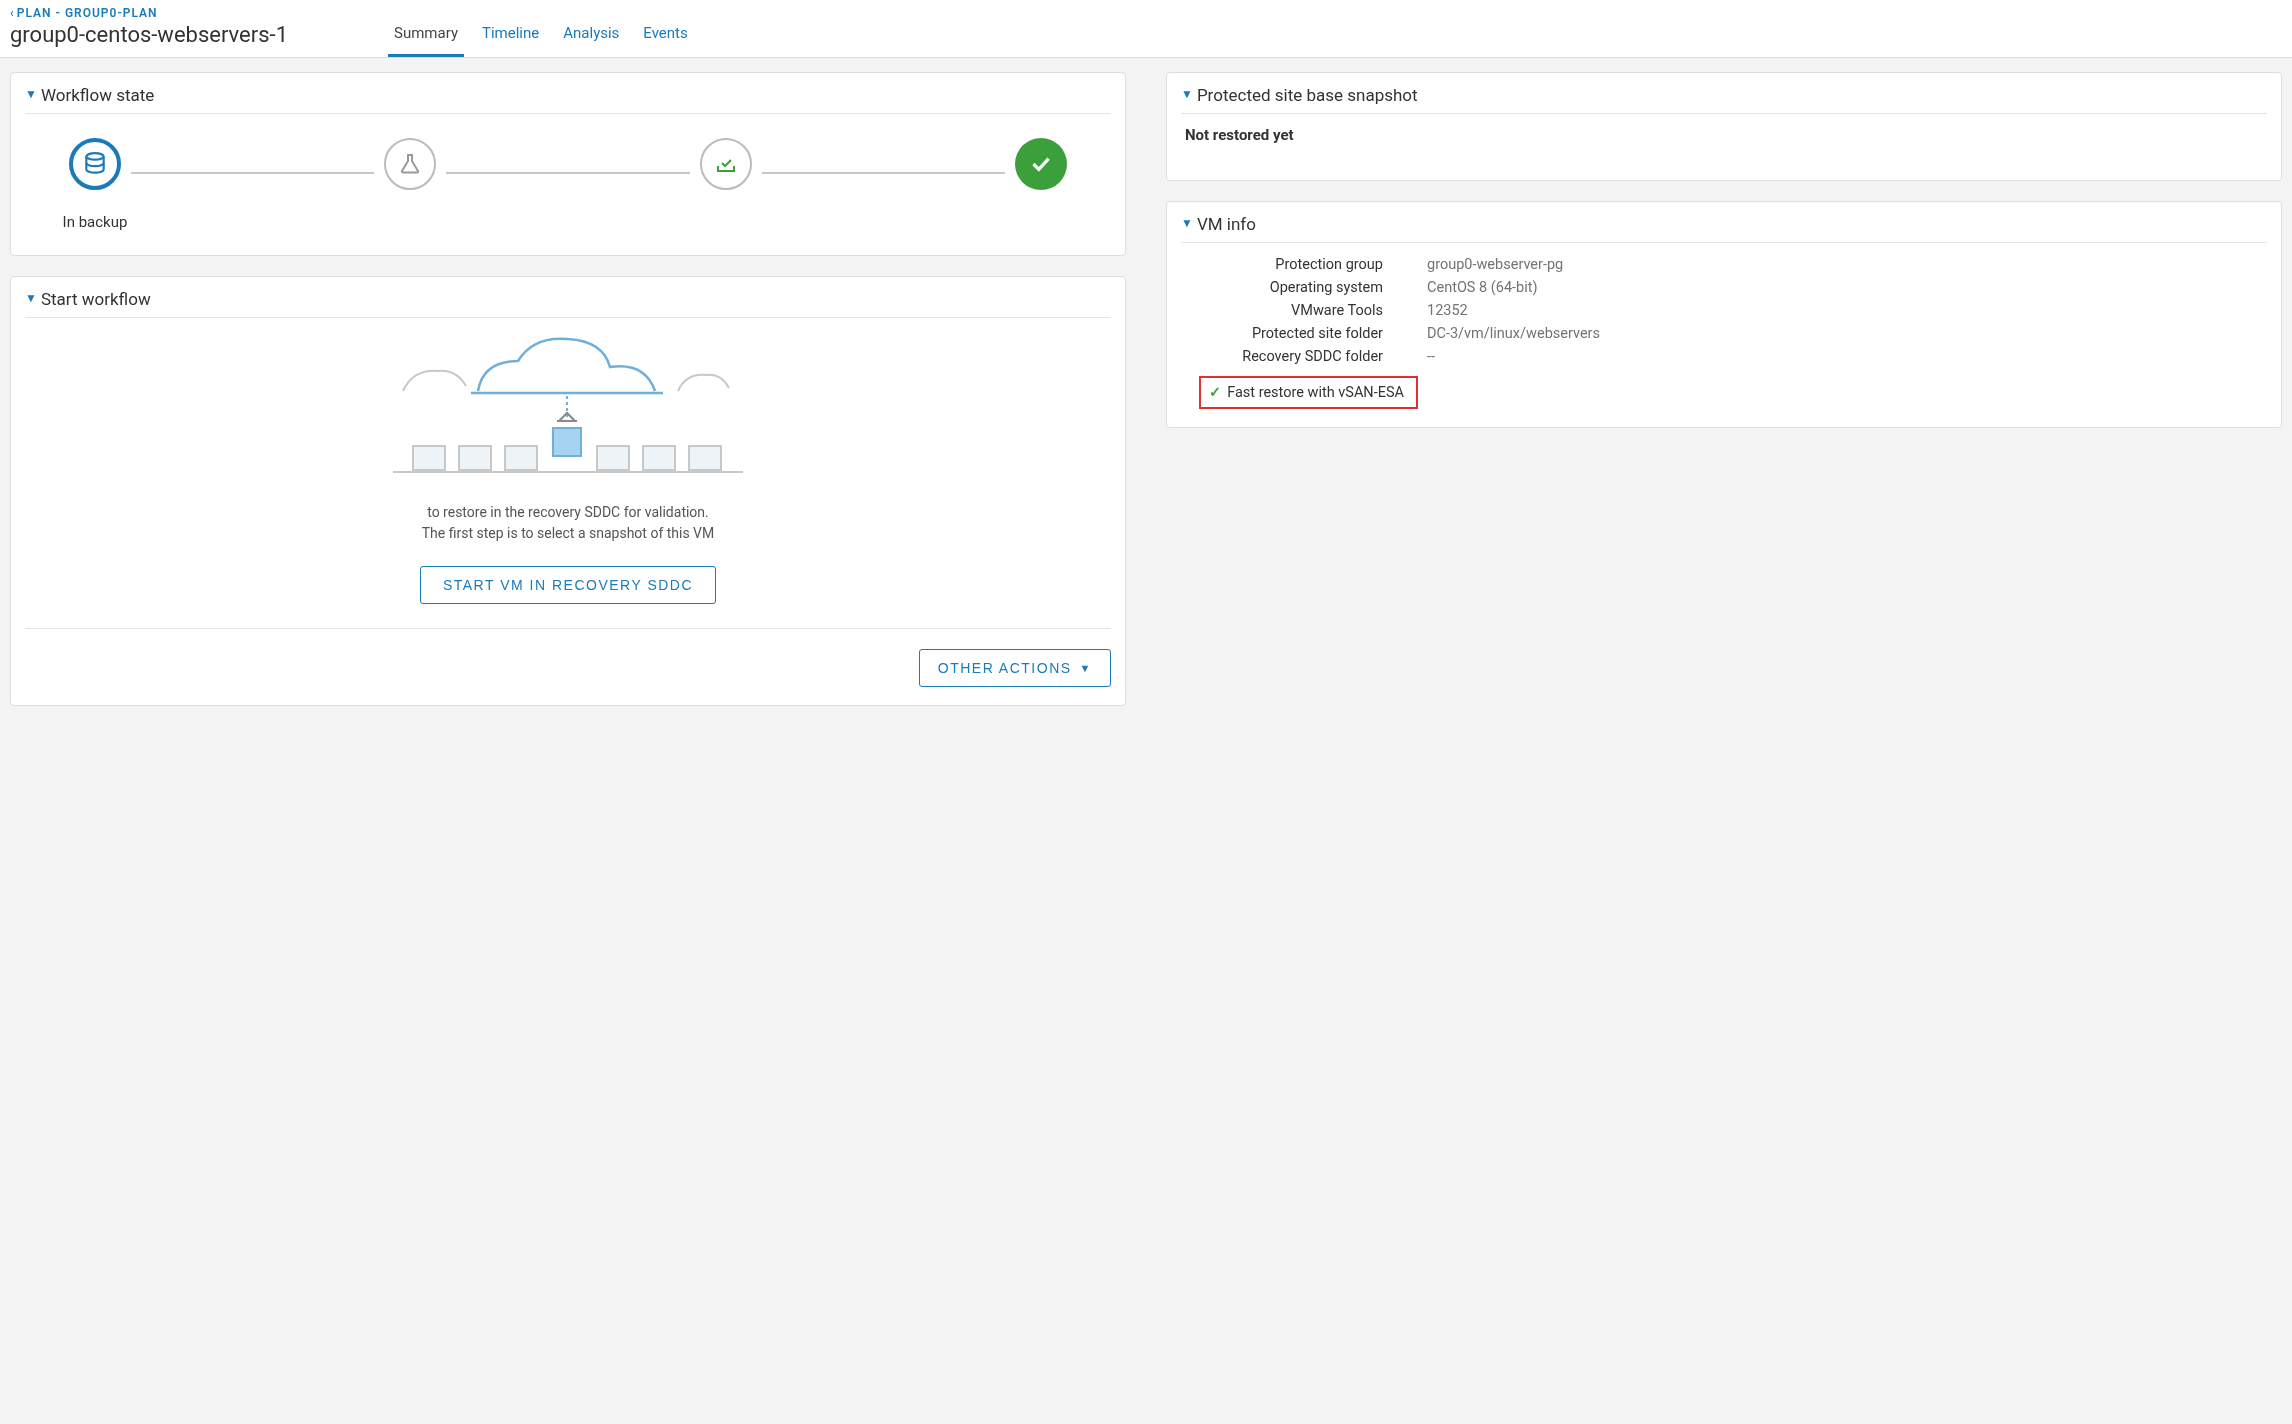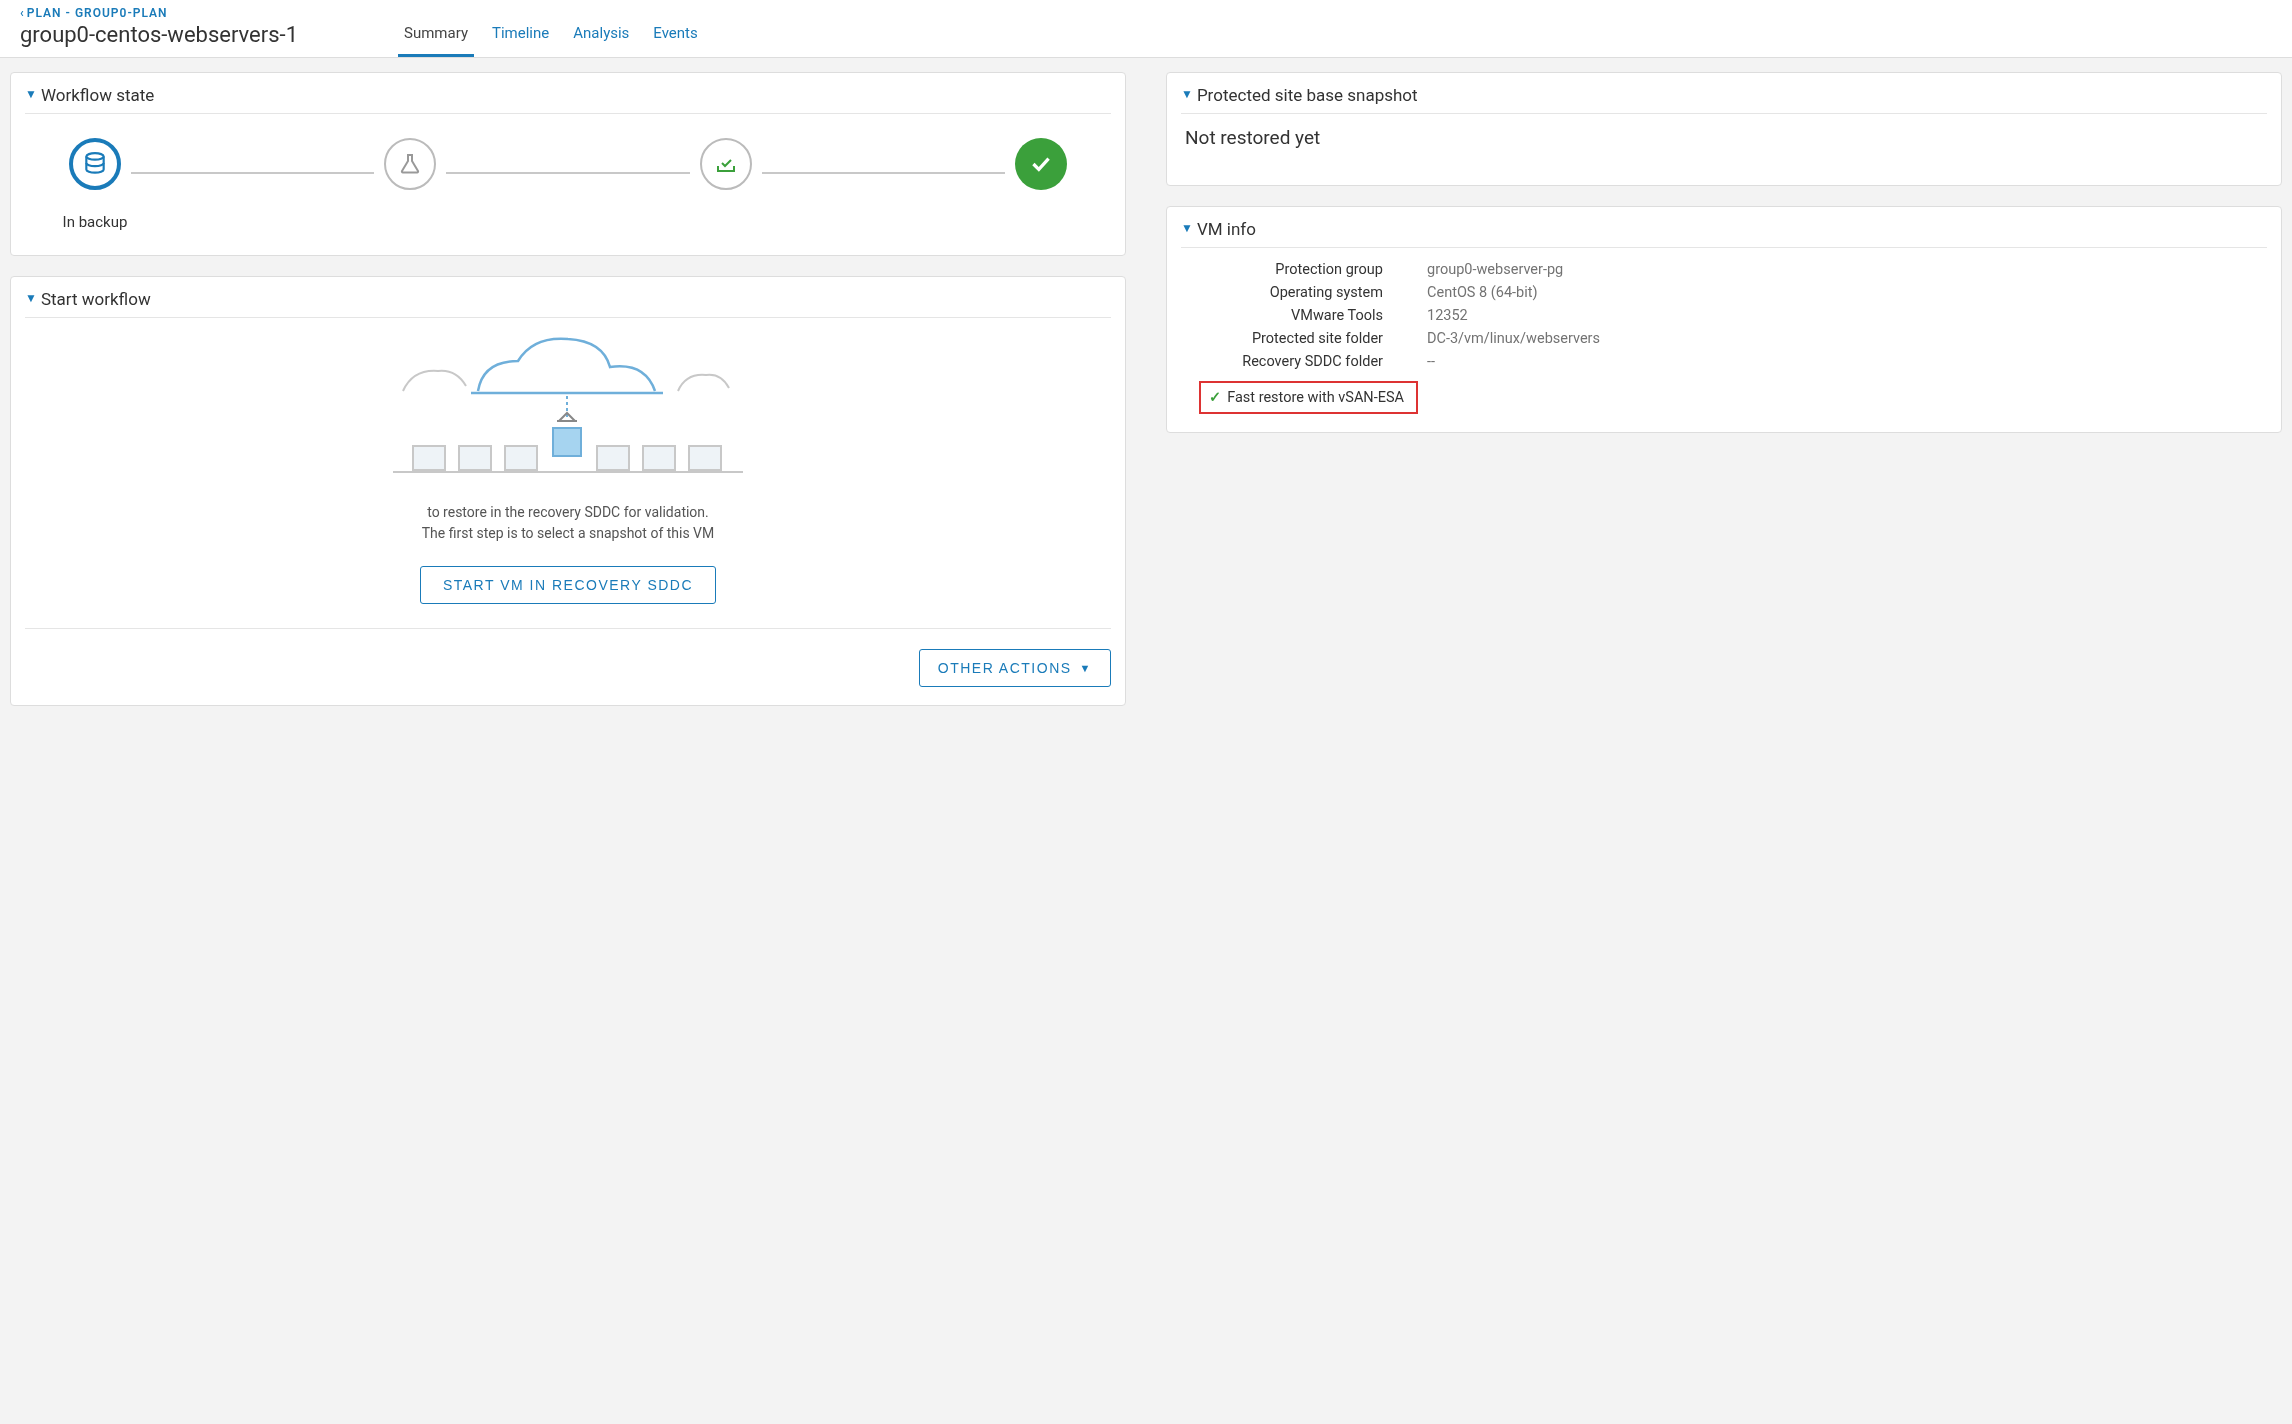--- a/index.html
+++ b/index.html
@@ -6,21 +6,21 @@
   body {
     font-family: -apple-system, BlinkMacSystemFont, "Segoe UI", Roboto, "Helvetica Neue", Arial, sans-serif;
     background: #f3f3f3;
     color: #333;
     font-size: 14px;
   }
   .page {
     background: #fff;
   }
   .header {
-    padding: 6px 10px 0 20px;
+    padding: 6px 10px 0 10px;
     border-bottom: 1px solid #ddd;
     display: flex;
     align-items: flex-end;
   }
   .header-left {
     flex: 0 0 auto;
     padding-bottom: 10px;
   }
   .breadcrumb {
     color: #1a7bb9;
@@ -157,21 +157,22 @@
     font-size: 14px;
     letter-spacing: 1.5px;
     cursor: pointer;
     display: inline-flex; align-items: center; gap: 8px;
   }
 
   
   .snapshot-status {
     padding: 12px 4px 18px 4px;
     color: #333;
-    font-size: 19px;
+    font-size: 15px;
+    font-weight: bold;
   }
   .info-table {
     width: 100%;
     padding: 10px 4px 0 4px;
     font-size: 14.5px;
   }
   .info-row {
     display: flex;
     padding: 3px 0;
   }

